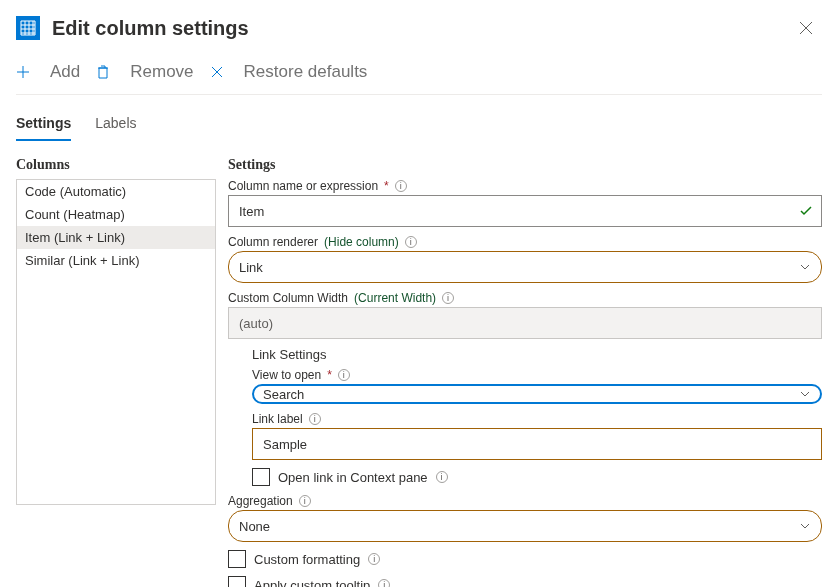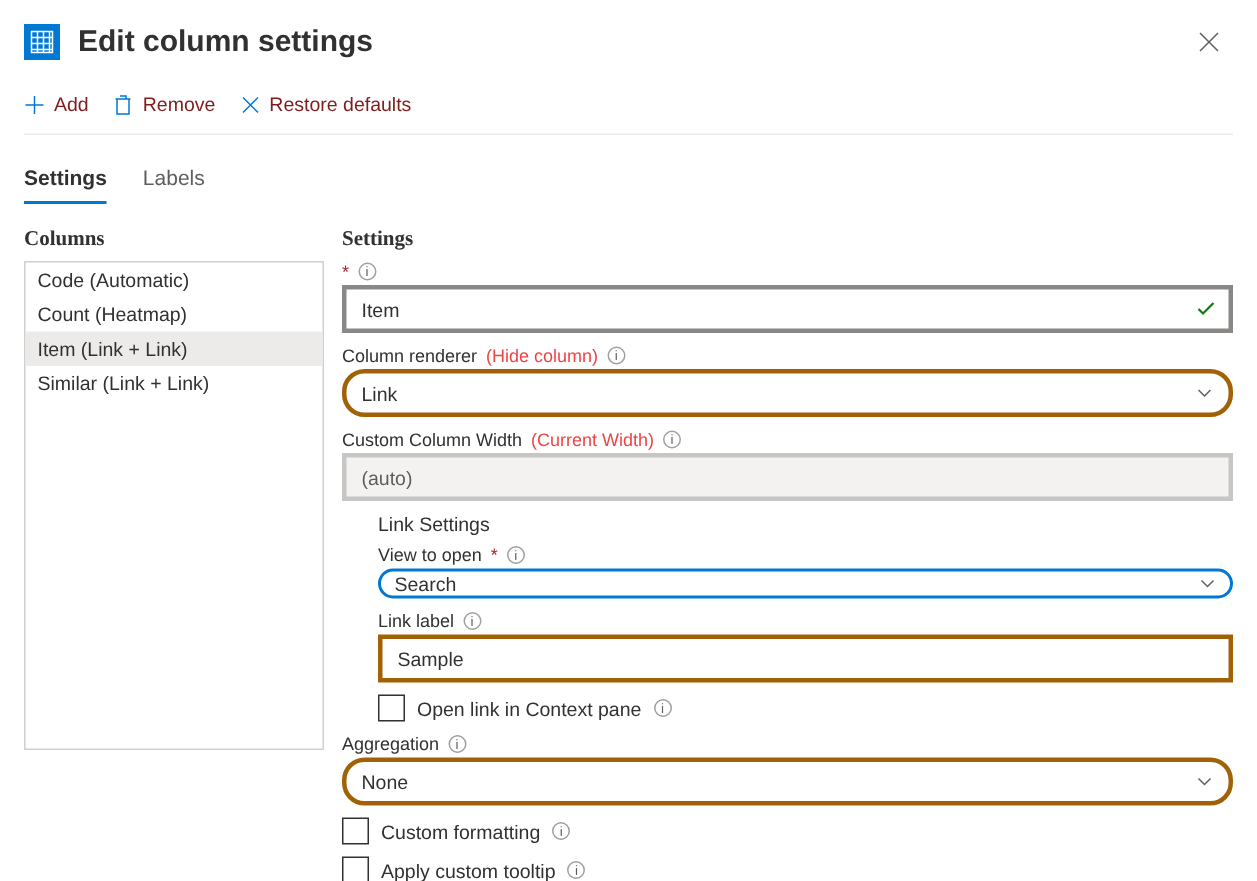--- a/index.html
+++ b/index.html
@@ -43,24 +43,24 @@
   
   .toolbar {
     display: flex;
     gap: 16px;
     padding: 8px 0 10px 0;
     border-bottom: 1px solid #edebe9;
   }
   .toolbar-btn {
     display: flex;
     align-items: center;
-    gap: 6px;
-    cursor: pointer;
-    font-size: 13px;
-    color: #7f1d1d;
+    gap: 20px;
+    cursor: pointer;
+    font-size: 17px;
+    color: #737373;
     padding: 2px 0;
   }
   .toolbar-btn .icon { color: #0078d4; display:flex; }
 
   
   .tabs {
     display: flex;
     gap: 24px;
     margin-top: 14px;
   }
@@ -108,36 +108,36 @@
   
   .form-row { margin-bottom: 8px; }
   .label-line {
     display: flex;
     align-items: center;
     gap: 6px;
     font-size: 12px;
     margin-bottom: 2px;
   }
   .req { color: #a4262c; }
-  .hint-link { color: #ef4444; cursor: pointer; }
+  .hint-link { color: #14532d; cursor: pointer; }
   .info-icon {
     width: 12px; height: 12px;
     border: 1px solid #a19f9d;
     border-radius: 50%;
     display: inline-flex;
     align-items: center; justify-content: center;
     font-size: 9px;
     color: #605e5c;
     cursor: default;
   }
 
   .input, .select {
     width: 100%;
     height: 32px;
-    border: 3px solid #a16207;
+    border: 1px solid #a16207;
     padding: 0 10px;
     font-size: 13px;
     font-family: inherit;
     background: #fff;
     display: flex;
     align-items: center;
     position: relative;
   }
   .input.valid { border-color:#8a8886; }
   .input .check {
@@ -247,20 +247,21 @@
         <div class="list-item selected">Item (Link + Link)</div>
         <div class="list-item">Similar (Link + Link)</div>
       </div>
     </div>
 
     <div class="col-right">
       <div class="section-title">Settings</div>
 
       <div class="form-row">
         <div class="label-line">
+          <span>Column name or expression</span>
           <span class="req">*</span>
           <span class="info-icon">i</span>
         </div>
         <div class="input valid">
           <span>Item</span>
           <span class="check">
             <svg width="14" height="14" viewBox="0 0 14 14">
                 <path d="M2 7l3 3 7-7" fill="none" stroke="#107c10" stroke-width="1.5"></path>
               </svg>
           </span>

